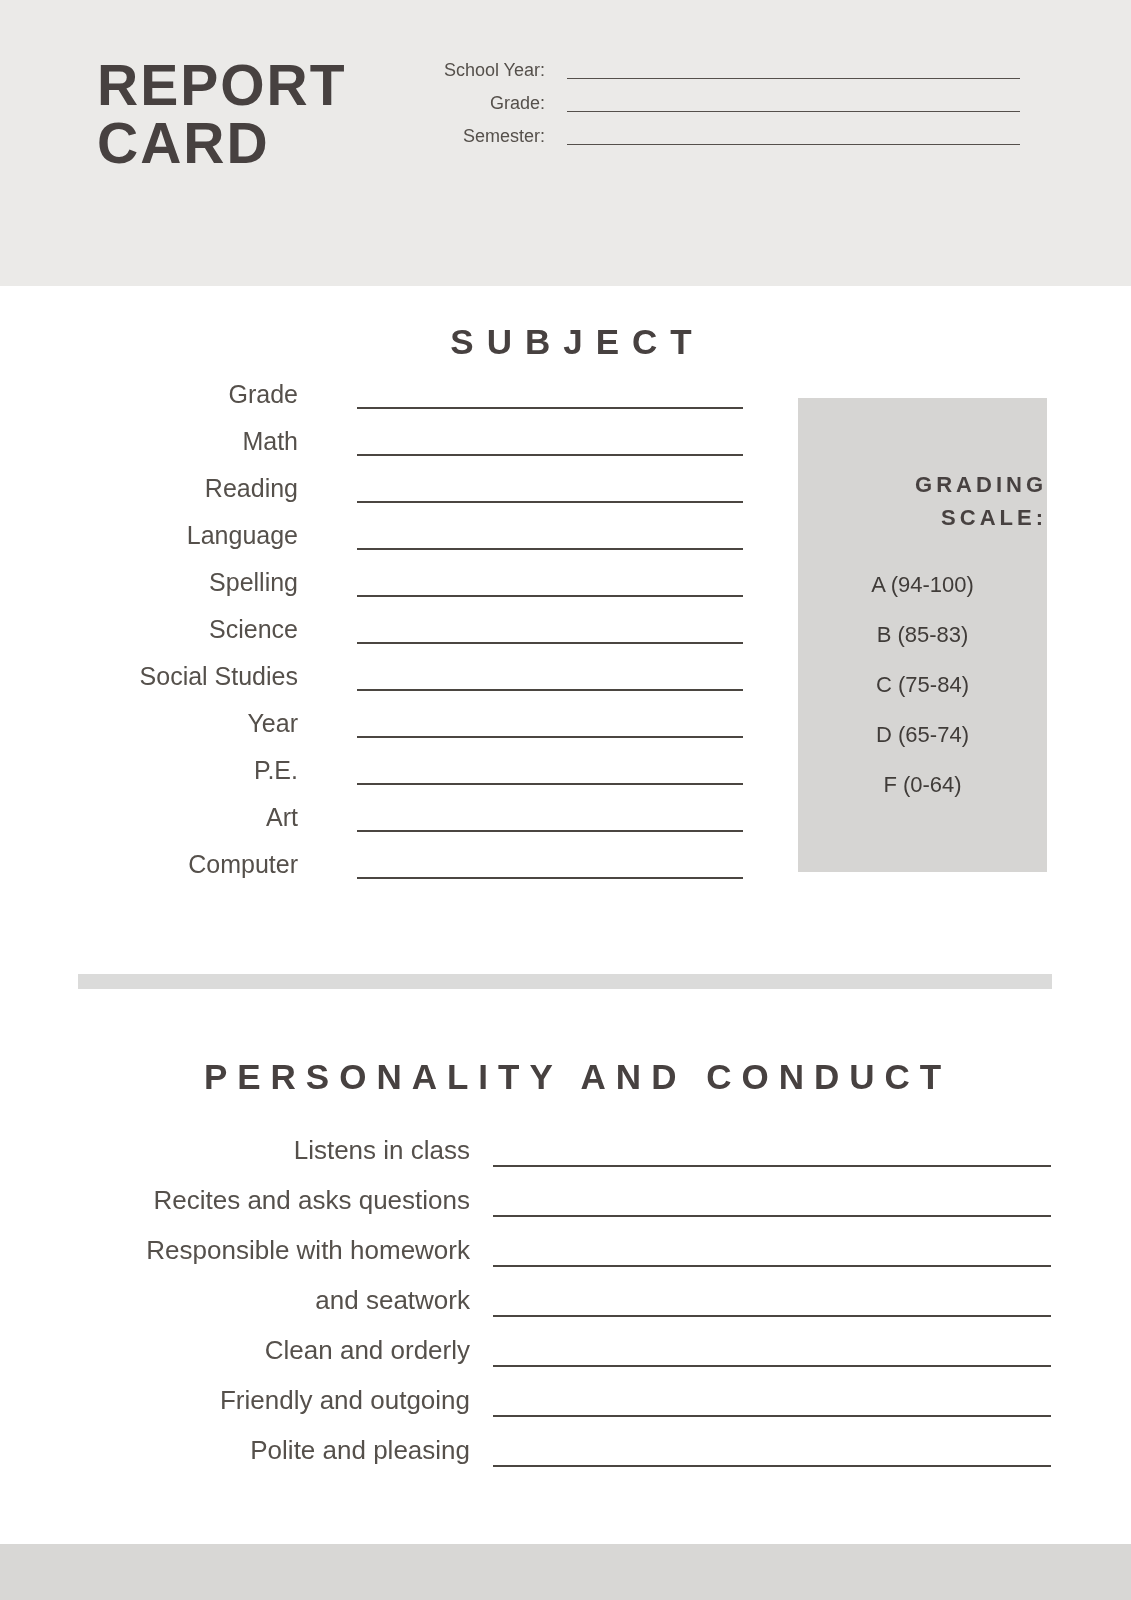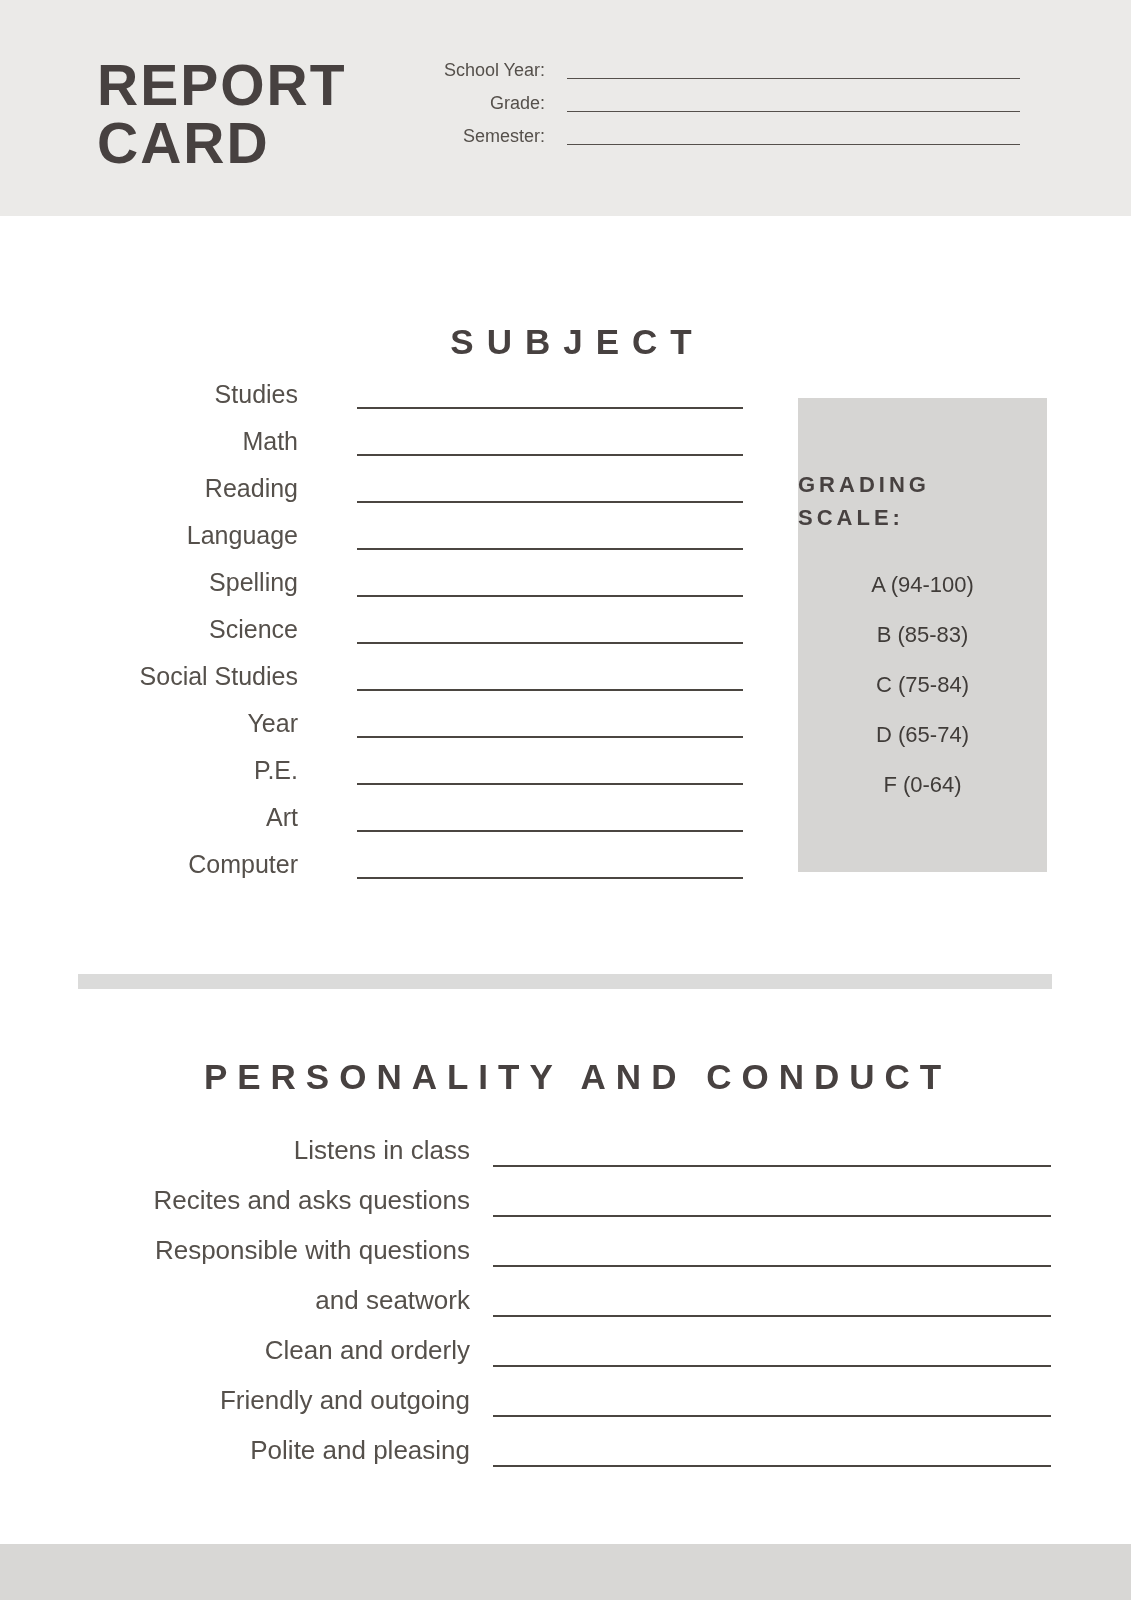--- a/index.html
+++ b/index.html
@@ -4,21 +4,21 @@
 <style>
   html,body { margin:0; padding:0; background:#ffffff; }
   .page {
     position:relative; width:1131px; height:1600px; margin:0 auto;
     background:#ffffff; font-family:"Liberation Sans", sans-serif;
     overflow:hidden;
   }
 
   
   .header {
-    position:absolute; left:0; top:0; width:1131px; height:216px;
+    position:absolute; left:0; top:0; width:1131px; height:286px;
     background:#ebeae8;
   }
   .title {
     position:absolute; left:97px; top:56px;
     font-size:57px; font-weight:bold; letter-spacing:2px; line-height:58px;
     color:#474140;
   }
   .form-fields { position:absolute; left:85px; top:54px; width:937px; }
   .form-row { display:flex; align-items:center; height:33px; }
   .form-label {
@@ -48,21 +48,21 @@
     width:386px; margin-left:59px; height:0;
     border-bottom:2px solid #4b4641; transform:translateY(13px);
   }
 
   
   .grading-box {
     position:absolute; left:798px; top:398px; width:249px; height:474px;
     background:#d6d5d3;
   }
   .grading-title {
-    margin-top:70px; text-align:left;
+    margin-top:70px; text-align:right;
     font-size:22px; font-weight:bold; letter-spacing:4px; line-height:33px;
     color:#474140;
   }
   .grading-items { margin-top:26px; }
   .grading-item {
     height:50px; display:flex; align-items:center; justify-content:center;
     font-size:22px; color:#403c39; white-space:nowrap;
   }
 
   
@@ -112,21 +112,21 @@
         <span class="form-label">Semester:</span>
         <span class="form-line"></span>
       </div>
     </div>
   </header>
 
   <h2 class="section-heading subject-heading">SUBJECT</h2>
 
   <div class="subject-rows">
     <div class="subject-row">
-      <span class="subject-label">Studies</span>
+      <span class="subject-label">Grade</span>
       <span class="subject-line"></span>
     </div>
     <div class="subject-row">
       <span class="subject-label">Math</span>
       <span class="subject-line"></span>
     </div>
     <div class="subject-row">
       <span class="subject-label">Reading</span>
       <span class="subject-line"></span>
     </div>
@@ -185,21 +185,21 @@
   <div class="personality-rows">
     <div class="personality-row">
       <span class="personality-label">Listens in class</span>
       <span class="personality-line"></span>
     </div>
     <div class="personality-row">
       <span class="personality-label">Recites and asks questions</span>
       <span class="personality-line"></span>
     </div>
     <div class="personality-row">
-      <span class="personality-label">Responsible with questions</span>
+      <span class="personality-label">Responsible with homework</span>
       <span class="personality-line"></span>
     </div>
     <div class="personality-row">
       <span class="personality-label">and seatwork</span>
       <span class="personality-line"></span>
     </div>
     <div class="personality-row">
       <span class="personality-label">Clean and orderly</span>
       <span class="personality-line"></span>
     </div>

